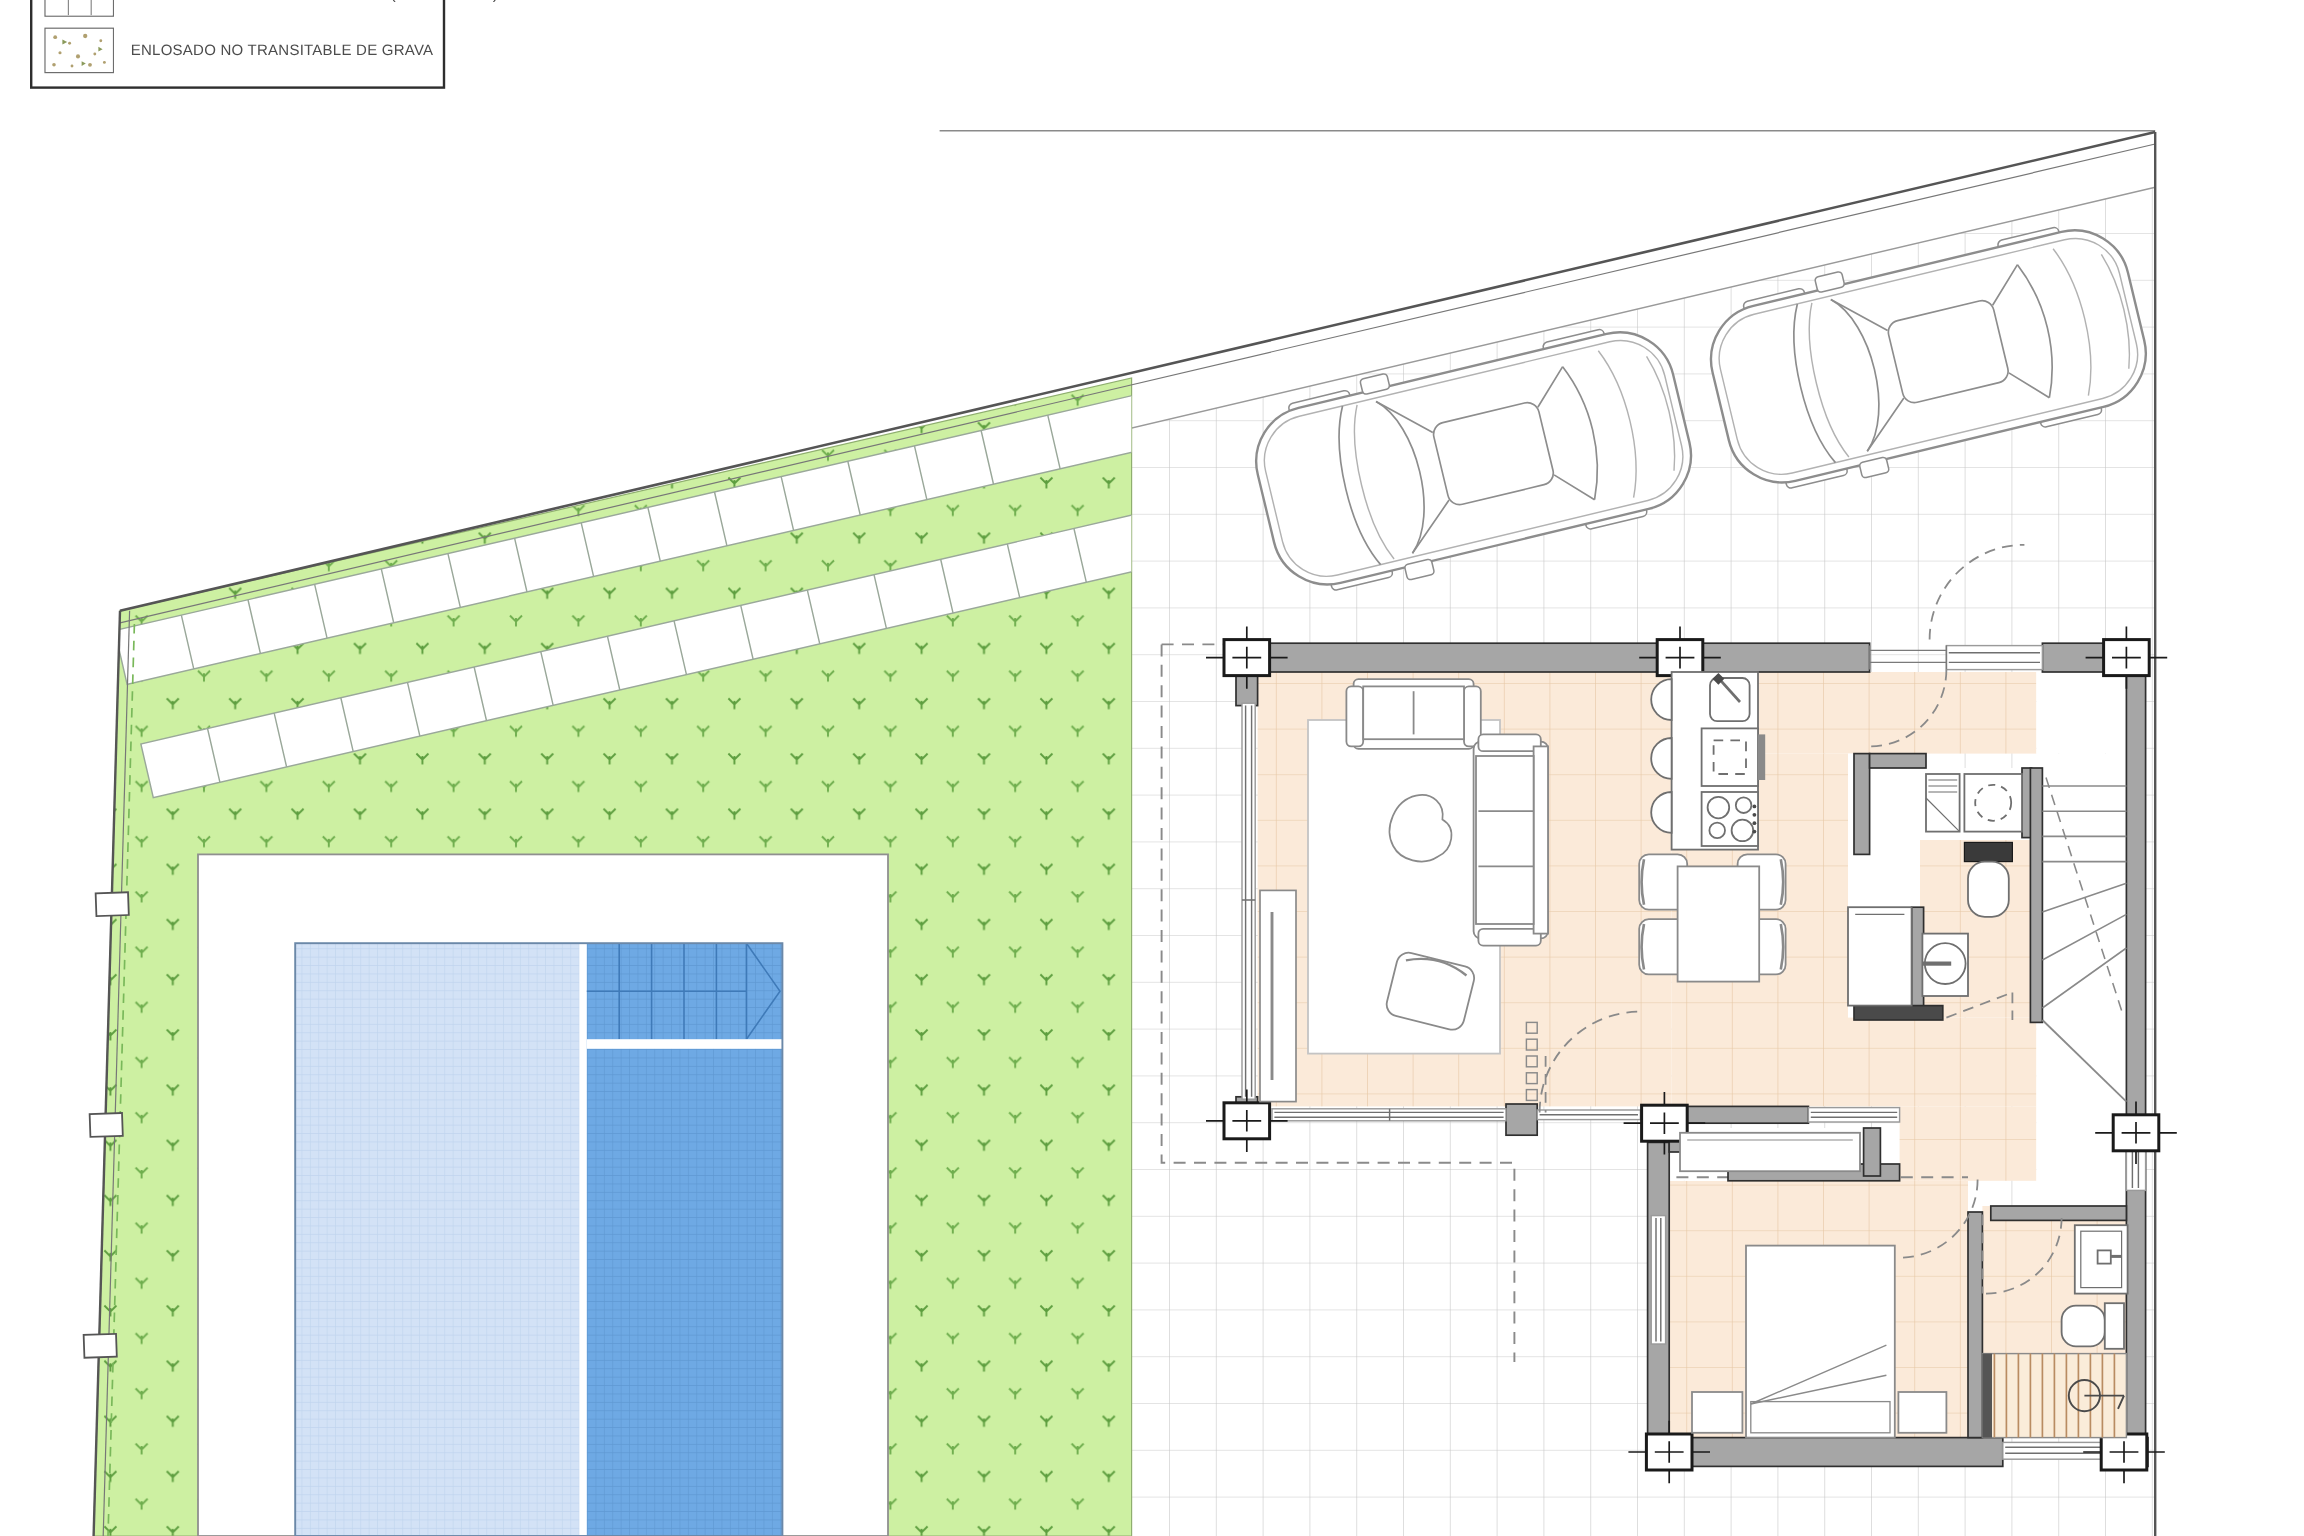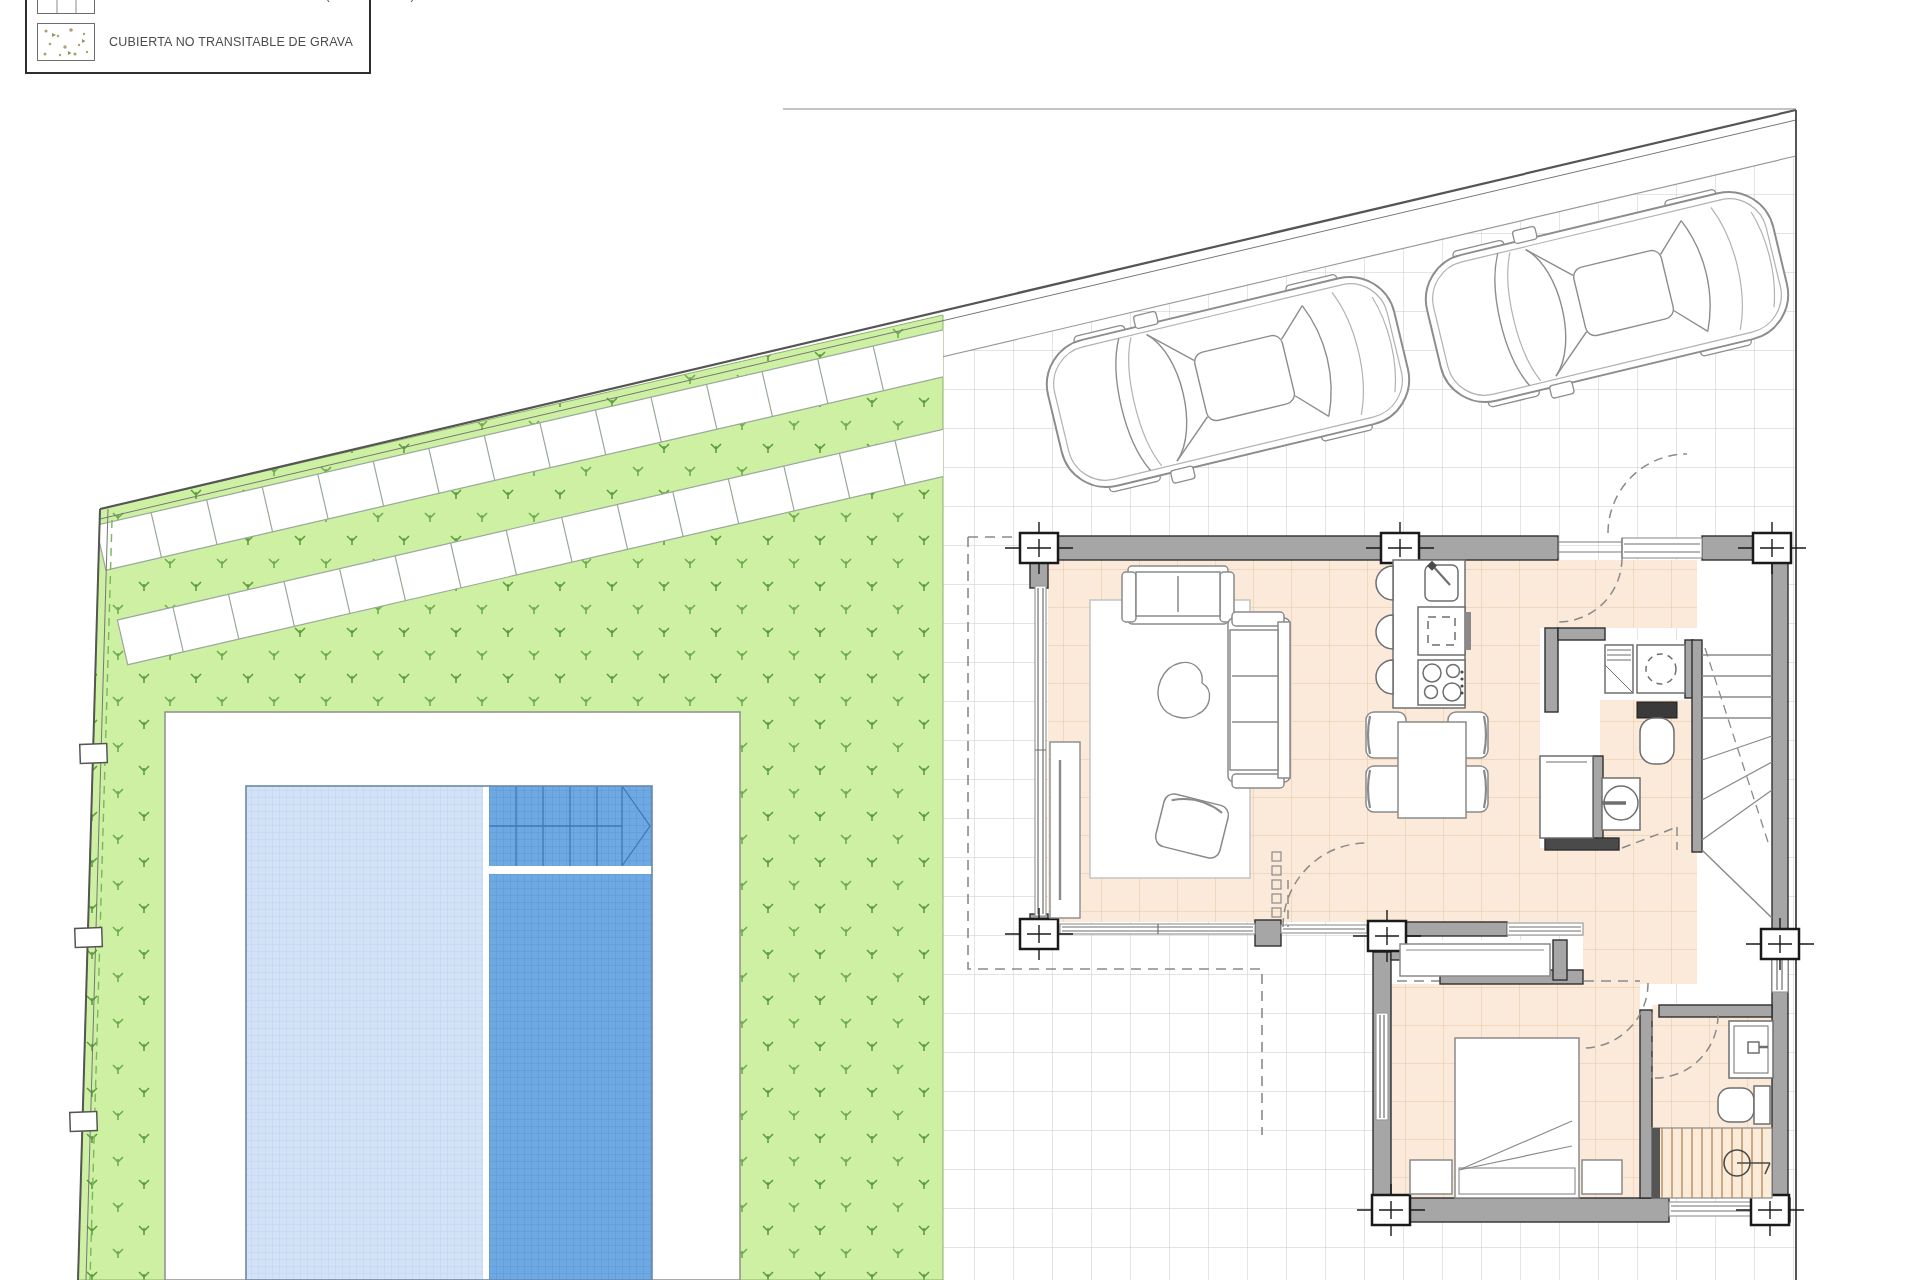--- a/index.html
+++ b/index.html
@@ -421,17 +421,17 @@
           <circle cx="37" cy="30" r="1.6"></circle>
               <circle cx="49" cy="28" r="1.2"></circle>
         </g>
         <g fill="#8a9a5b">
           <path d="M14 9 l4 2 -4 2 z"></path>
               <path d="M44 15 l3.5 2 -3.5 2 z"></path>
               <path d="M30 27 l3.5 2 -3.5 2 z"></path>
         </g>
       </svg>
     </span>
-    <span class="legend-label">CUBIERTA NO TRANSITABLE DE GRAVA</span>
+    <span class="legend-label">ENLOSADO NO TRANSITABLE DE GRAVA</span>
   </div>
 </div>
 
 </div>
 
 </body></html>

